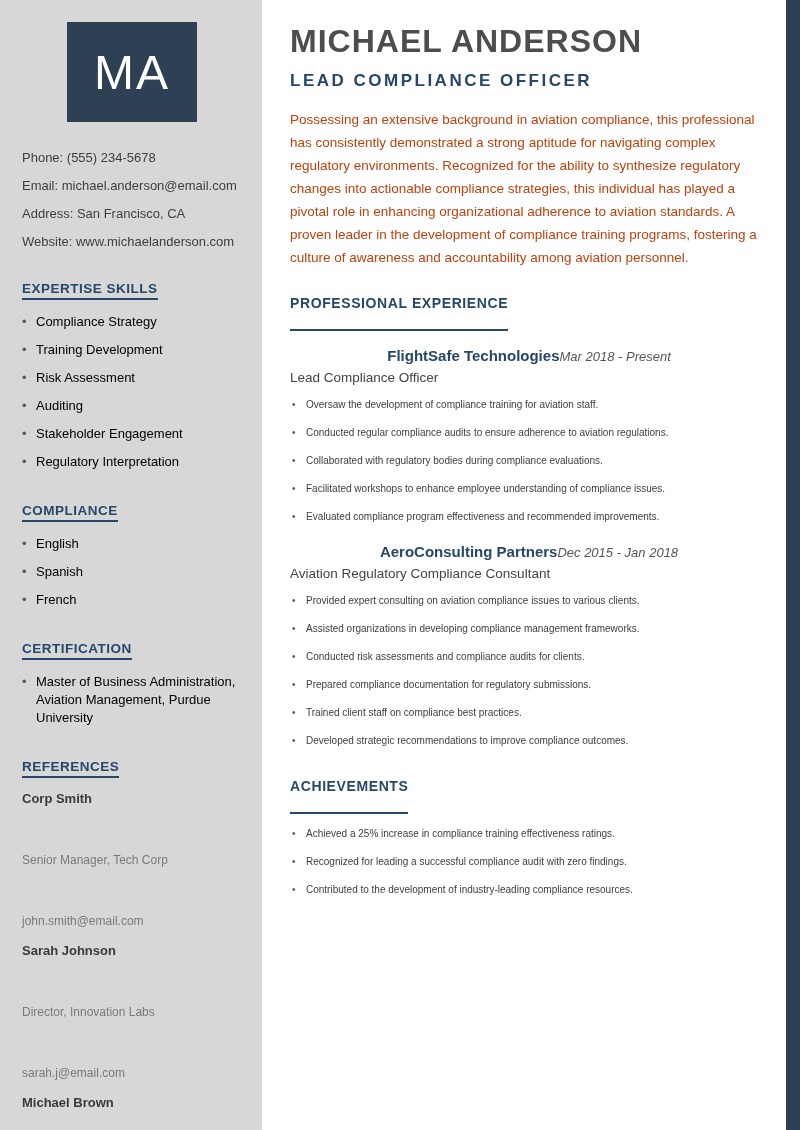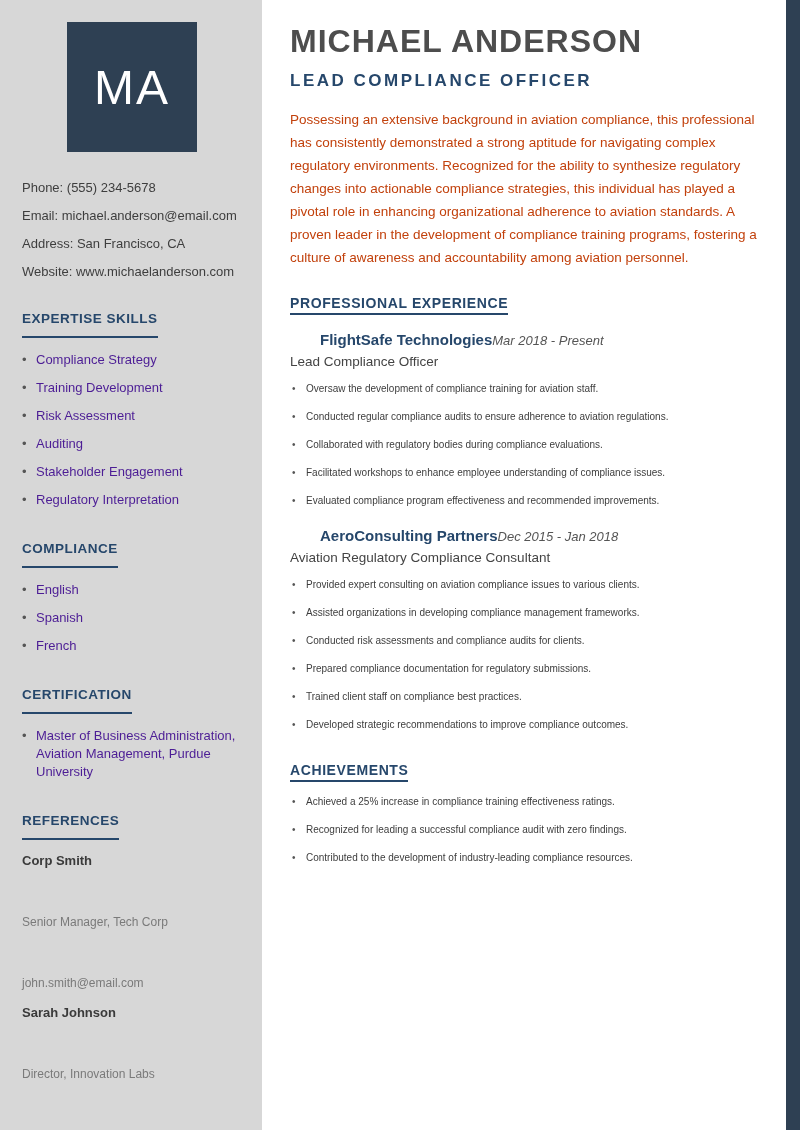--- a/index.html
+++ b/index.html
@@ -11,64 +11,64 @@
   }
   .page { display:flex; width:800px; height:1130px; }
 
   
   .sidebar {
     width:262px; flex-shrink:0;
     background:#d7d7d7;
     padding:22px 20px 0 22px;
   }
   .avatar {
-    width:130px; height:130px;
+    width:130px; height:100px;
     background:#2e4053;
     margin:0 auto 28px auto;
     display:flex; align-items:center; justify-content:center;
   }
   .avatar-initials { color:#ffffff; font-size:48px; font-weight:500; letter-spacing:2px; }
   .contact-line { font-size:13px; color:#3e3e3e; margin-bottom:13px; }
 
   .side-section { margin-top:30px; }
   .side-heading {
     display:inline-block;
     font-size:13.5px; font-weight:bold; color:#26476b;
     letter-spacing:.5px;
     border-bottom:2px solid #26476b;
-    padding-bottom:10px; margin-bottom:13px;
+    padding-bottom:2px; margin-bottom:13px;
   }
   ul { list-style:none; }
   .side-list li {
-    font-size:13px; color:#4c1d95;
+    font-size:13px; color:#000000;
     line-height:18px; margin-bottom:10px;
     padding-left:14px; position:relative;
   }
   .side-list li::before { content:"•"; position:absolute; left:0; color:#555; }
 
   .ref-entry { margin-bottom:15px; }
   .ref-name { font-size:13px; font-weight:bold; color:#3a3a3a; margin-bottom:4px; }
   .ref-title, .ref-email { font-size:12px; color:#7a7a7a; margin-bottom:3px;margin-top:47px; }
 
   
   .main { flex:1; padding:24px 18px 0 28px; }
   .name { font-size:32px; font-weight:800; color:#4d4d4d; letter-spacing:1px; line-height:1.1; }
   .title { font-size:17px; font-weight:600; color:#26476b; letter-spacing:2.5px; margin-top:12px; }
   .summary { font-size:13.5px; color:#c2410c; line-height:23px; margin-top:17px; }
 
   .main-heading {
     display:inline-block;
     font-size:14px; font-weight:bold; color:#26476b;
     letter-spacing:.6px;
     border-bottom:2px solid #26476b;
-    padding-bottom:2px;
+    padding-bottom:18px;
   }
   .exp-section { margin-top:25px; }
   .job { margin-top:16px; }
-  .job-header { display:flex; justify-content:flex-start; align-items:baseline;margin-left:30px; }
+  .job-header { display:flex; justify-content:center; align-items:baseline; }
   .company { font-size:15px; font-weight:bold; color:#26476b; }
   .dates { font-size:13px; font-style:italic; color:#555; }
   .role { font-size:13.5px; color:#444; margin-top:6px; }
   .bullets { margin-top:10px; }
   .bullets li {
     font-size:10px; color:#3d3d3d; line-height:20px;
     margin-bottom:8px; padding-left:16px; position:relative;
   }
   .bullets li::before { content:"•"; position:absolute; left:2px; color:#555; }
   .ach-section { margin-top:26px; }

